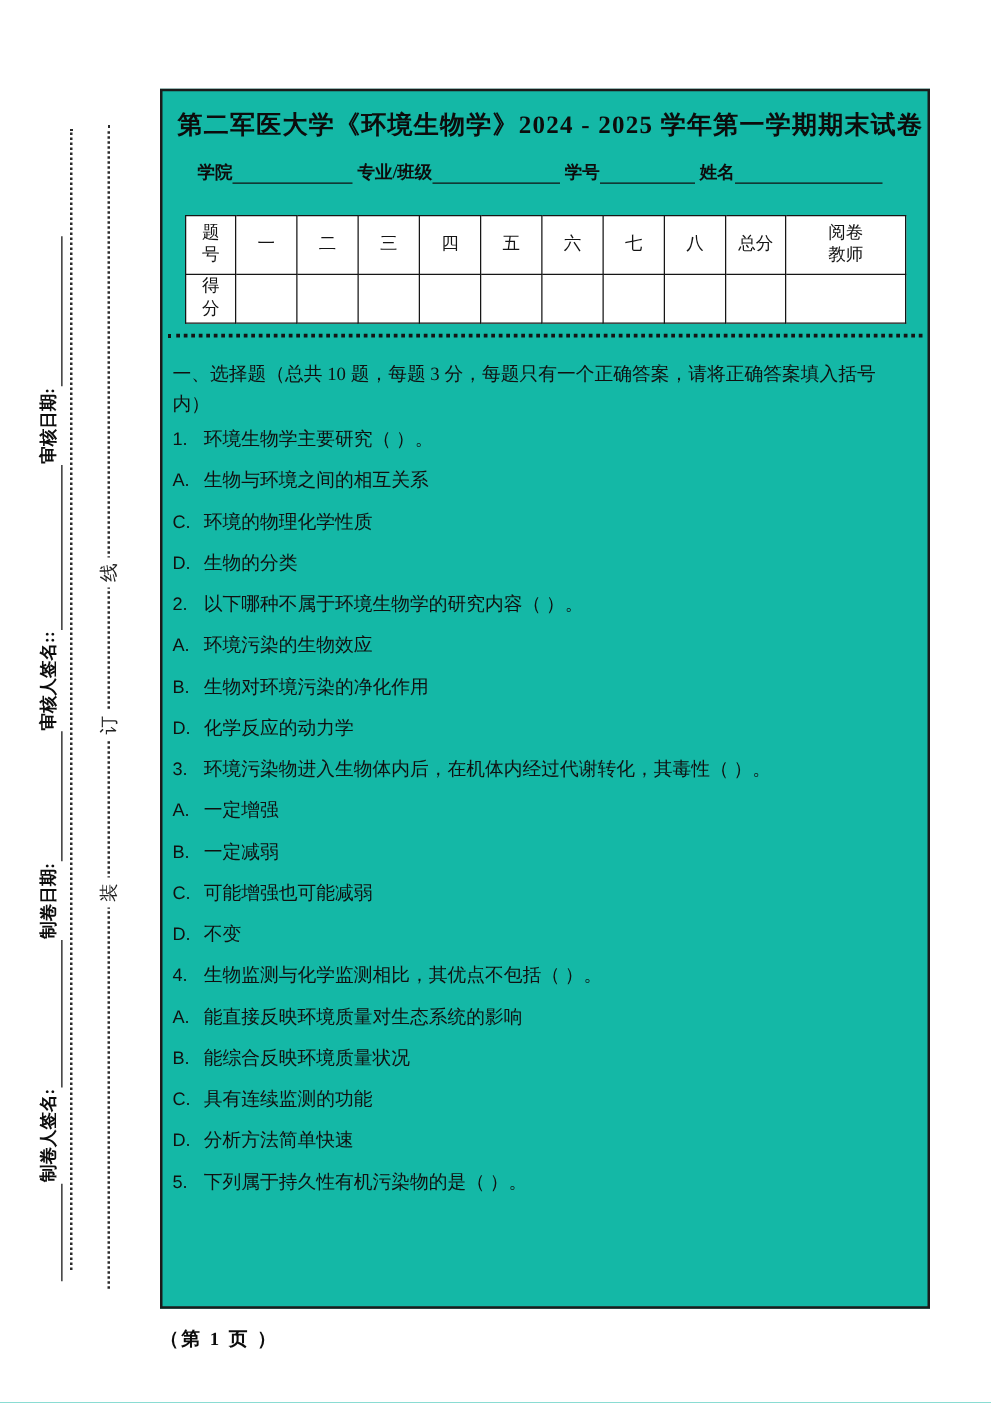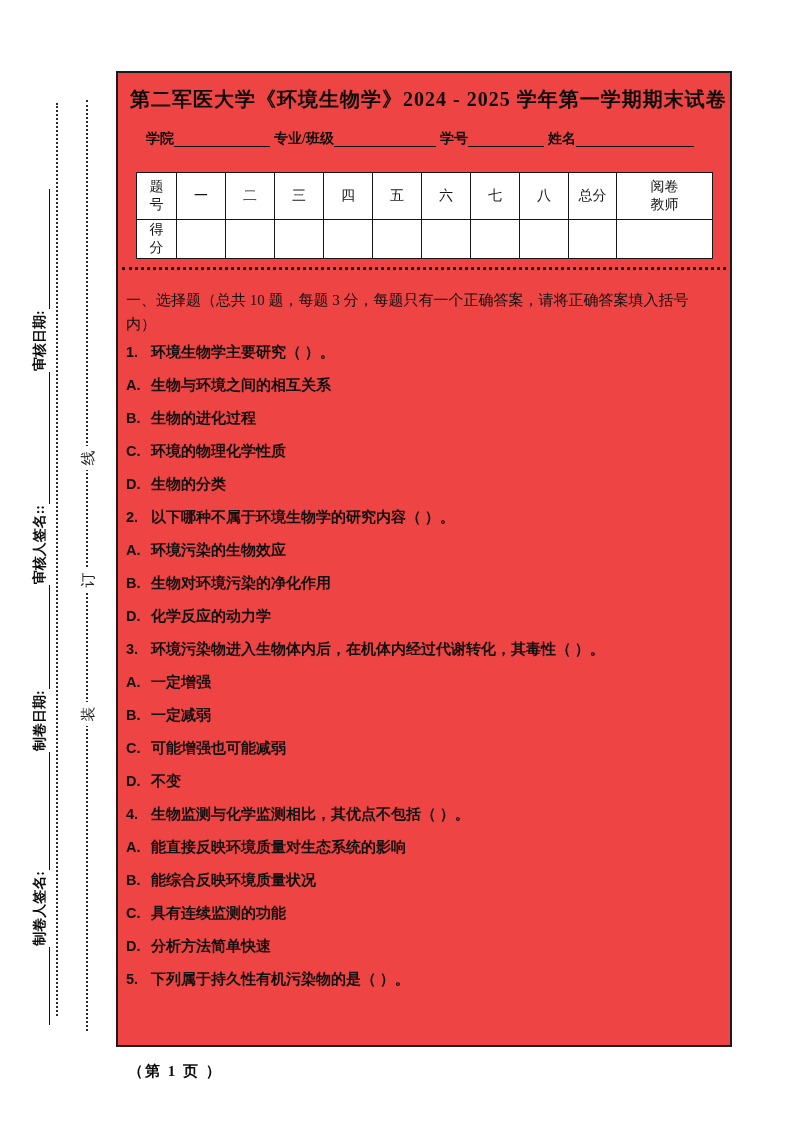--- a/index.html
+++ b/index.html
@@ -26,22 +26,22 @@
   #dotline-a { left:56px; top:103px; height:913px; }
   #dotline-b { left:86px; top:100px; height:931px; }
   .bind-char {
     position:absolute; left:76px; width:24px; height:28px; line-height:28px;
     text-align:center; transform:rotate(-90deg); background:#ffffff;
     font-size:15px; color:#222;
   }
 
   
   .main-box {
-    position:absolute; left:116px; top:71px; width:612px; height:972px;
-    border:2px solid #1b1b1b; background:#ef4444;
+    position:absolute; left:128px; top:71px; width:612px; height:972px;
+    border:2px solid #1b1b1b; background:#14b8a6;
   }
   .title {
     position:absolute; top:13px; left:12px; width:592px;
     font-size:20px; font-weight:bold; letter-spacing:1px; white-space:nowrap;
     color:#0c0c0c;
   }
   .fields {
     position:absolute; top:57px; left:28px; right:12px;
     display:flex; align-items:flex-start;
     font-size:14px; font-weight:bold; color:#0d0d0d;
@@ -66,21 +66,21 @@
   .dotted-sep {
     position:absolute; left:4px; right:4px; top:194px; height:0;
     border-top:3.5px dotted #141414;
   }
 
   .section-heading {
     position:absolute; left:8px; top:215px; width:588px;
     font-size:15px; line-height:24px; word-break:break-all; color:#101010;
   }
 
-  .questions { position:absolute; left:8px; top:263px; right:6px;font-weight:bold; }
+  .questions { position:absolute; left:8px; top:263px; right:6px; }
   .qline { height:33px; line-height:33px; font-size:15px; white-space:nowrap; color:#101010; }
   .qline .qnum { display:inline-block; min-width:25px; font-family:"Liberation Sans", sans-serif; font-size:14.5px; }
 
   .footer {
     position:absolute; left:128px; width:612px; top:1062px; text-align:left;
     font-size:15px; font-weight:bold; letter-spacing:2px; color:#0c0c0c;
   }
 </style>
 </head>
 <body>
@@ -166,21 +166,20 @@
   </tbody>
     </table>
 
   <div class="dotted-sep"></div>
 
   <div class="section-heading">一、选择题（总共 10 题，每题 3 分，每题只有一个正确答案，请将正确答案填入括号内）</div>
 
   <div class="questions" id="questions">
       <div class="qline"><span class="qnum">1.</span><span class="qtext">环境生物学主要研究（  ）。</span></div>
       <div class="qline"><span class="qnum">A.</span><span class="qtext">生物与环境之间的相互关系</span></div>
-      <div class="qline"><span class="qnum">B.</span><span class="qtext">生物的进化过程</span></div>
       <div class="qline"><span class="qnum">C.</span><span class="qtext">环境的物理化学性质</span></div>
       <div class="qline"><span class="qnum">D.</span><span class="qtext">生物的分类</span></div>
       <div class="qline"><span class="qnum">2.</span><span class="qtext">以下哪种不属于环境生物学的研究内容（  ）。</span></div>
       <div class="qline"><span class="qnum">A.</span><span class="qtext">环境污染的生物效应</span></div>
       <div class="qline"><span class="qnum">B.</span><span class="qtext">生物对环境污染的净化作用</span></div>
       <div class="qline"><span class="qnum">D.</span><span class="qtext">化学反应的动力学</span></div>
       <div class="qline"><span class="qnum">3.</span><span class="qtext">环境污染物进入生物体内后，在机体内经过代谢转化，其毒性（  ）。</span></div>
       <div class="qline"><span class="qnum">A.</span><span class="qtext">一定增强</span></div>
       <div class="qline"><span class="qnum">B.</span><span class="qtext">一定减弱</span></div>
       <div class="qline"><span class="qnum">C.</span><span class="qtext">可能增强也可能减弱</span></div>

